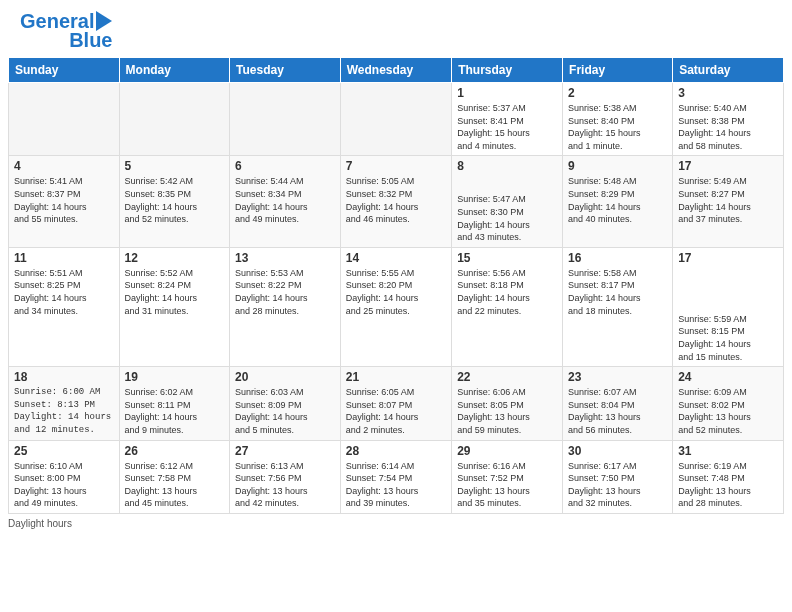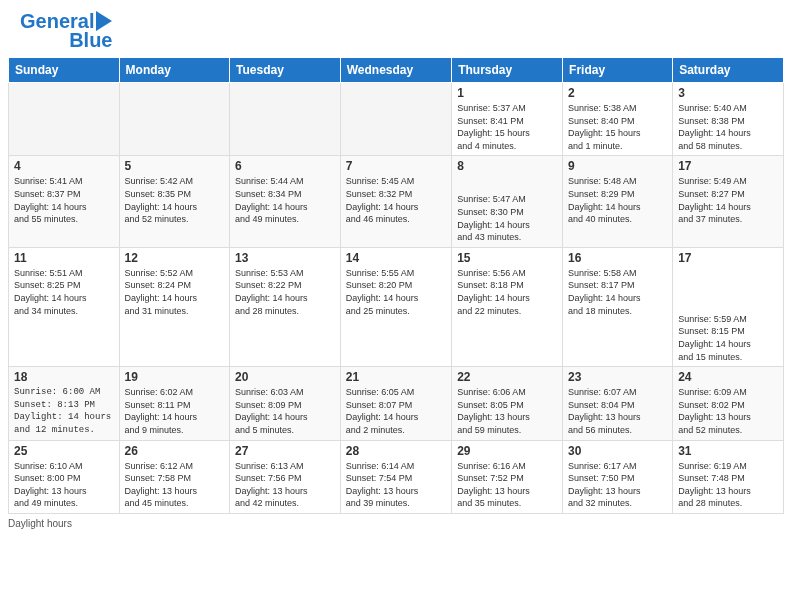--- a/index.html
+++ b/index.html
@@ -183,21 +183,21 @@
             </td>
             <td>
               <span class="day-number">6</span>
               <div class="day-info" style="white-space: pre-line;">Sunrise: 5:44 AM
 Sunset: 8:34 PM
 Daylight: 14 hours
 and 49 minutes.</div>
             </td>
             <td>
               <span class="day-number">7</span>
-              <div class="day-info" style="white-space: pre-line;">Sunrise: 5:45 AM
+              <div class="day-info" style="white-space: pre-line;">Sunrise: 5:05 AM
 Sunset: 8:32 PM
 Daylight: 14 hours
 and 46 minutes.</div>
             </td>
             <td>
               <span class="day-number">8</span>
               <div class="day-info" style="white-space: pre-line; margin-top: 20px;">Sunrise: 5:47 AM
 Sunset: 8:30 PM
 Daylight: 14 hours
 and 43 minutes.</div>

